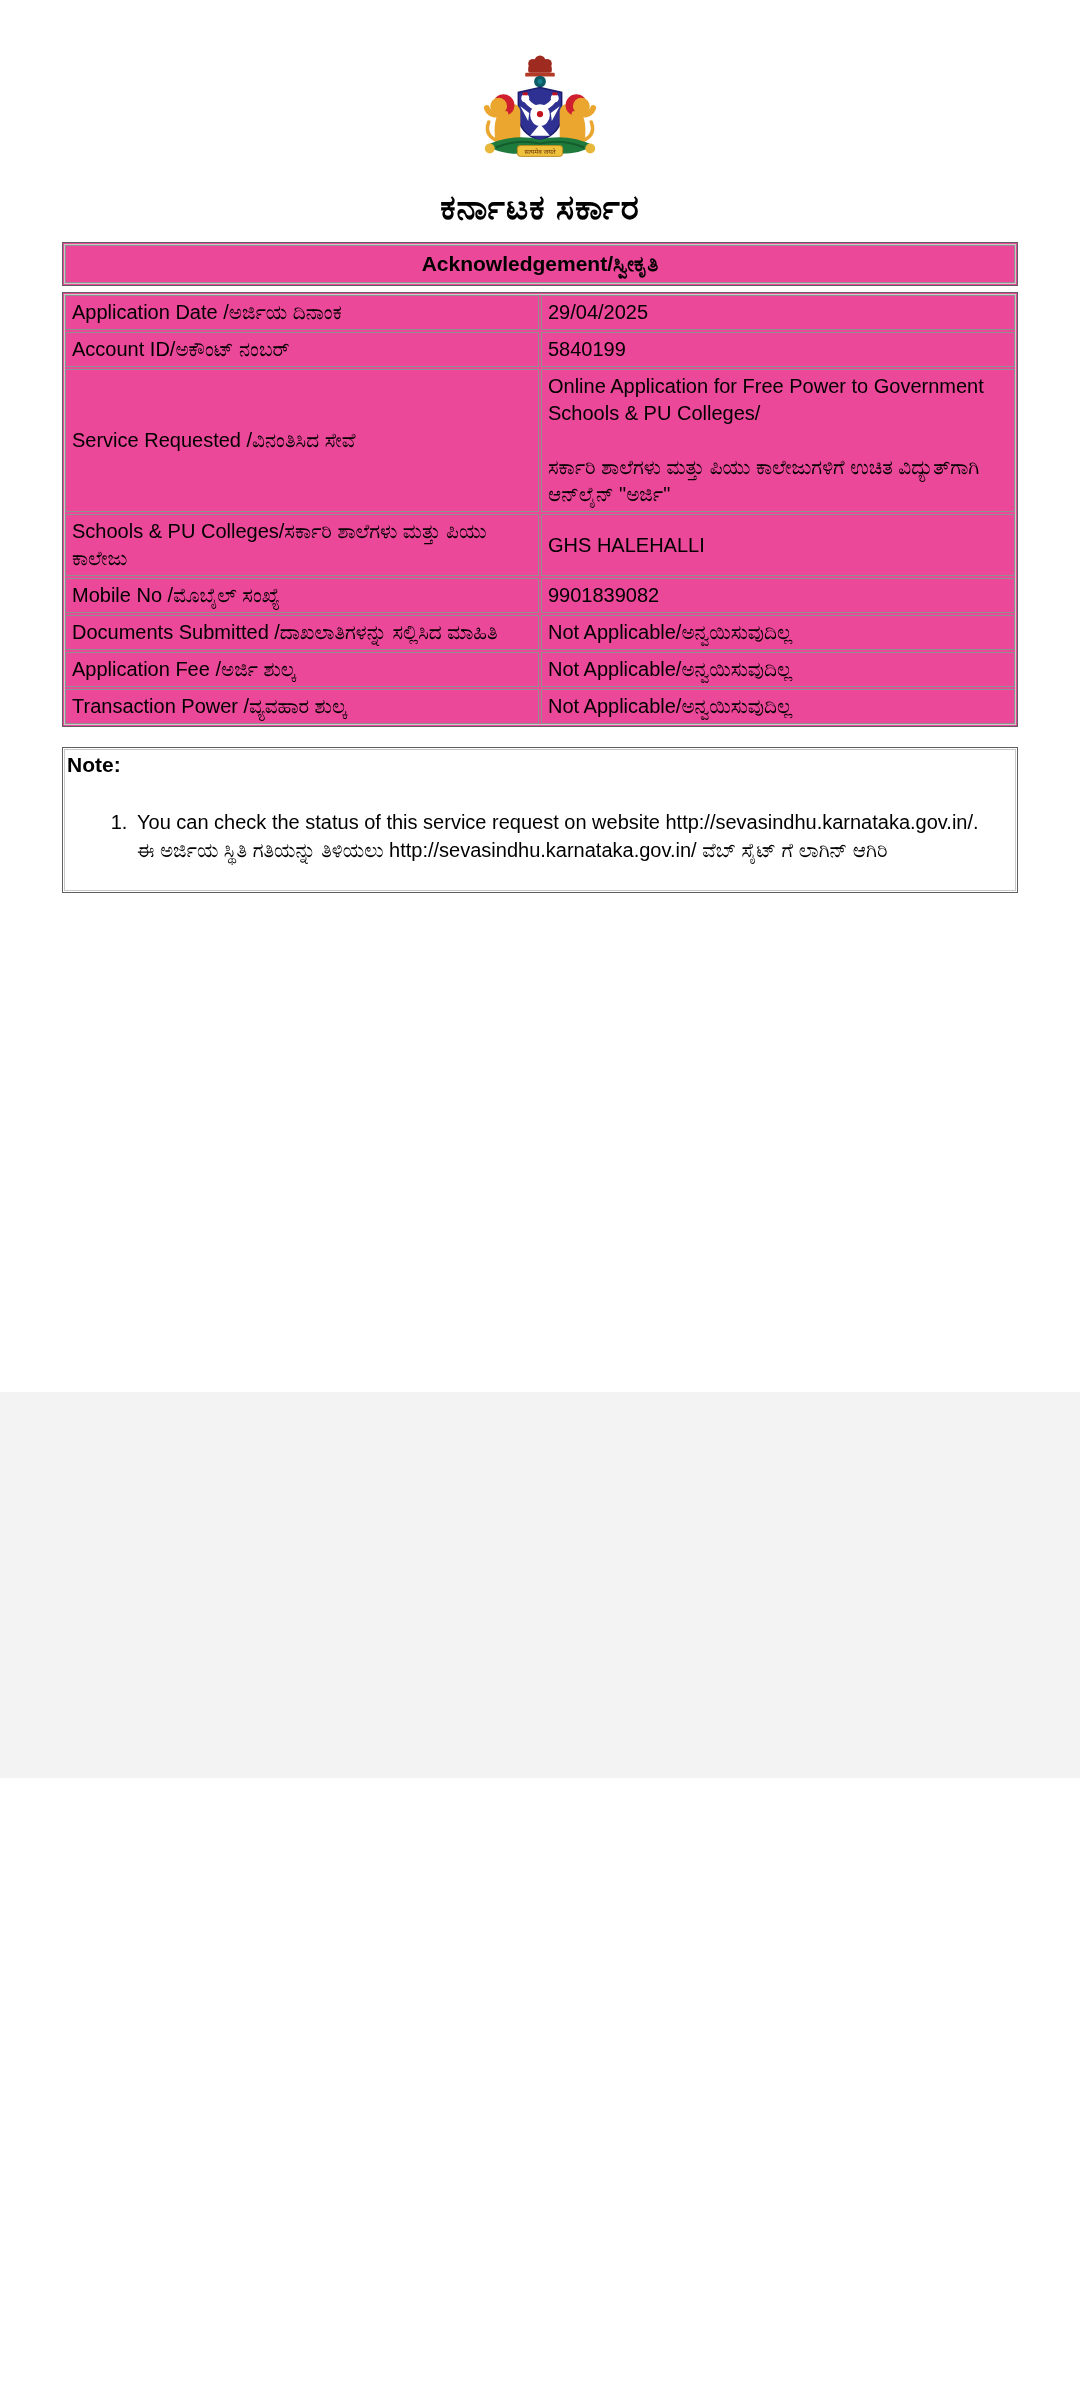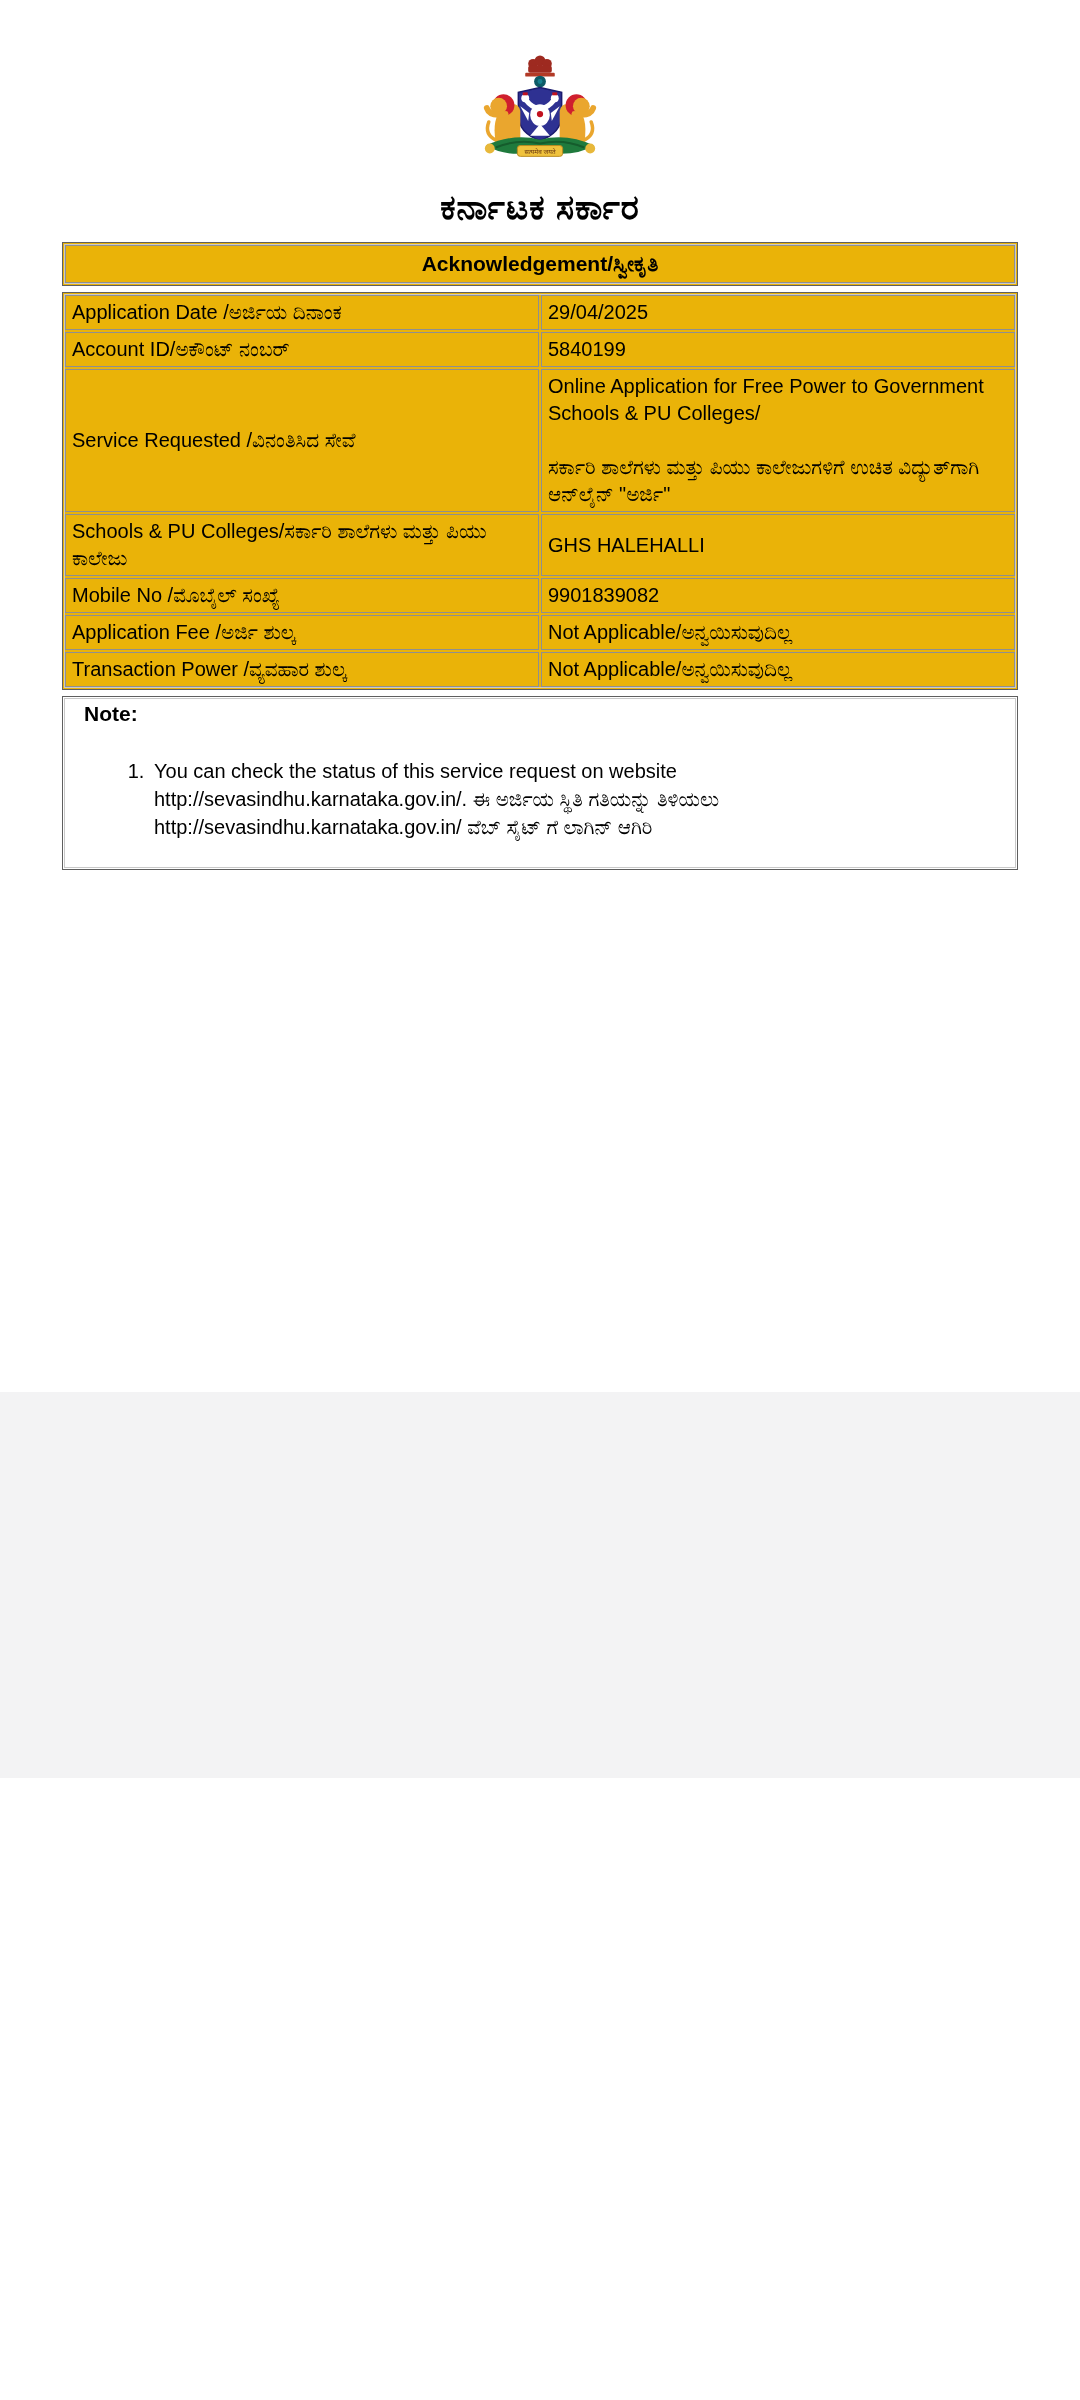--- a/index.html
+++ b/index.html
@@ -40,21 +40,21 @@
     width: 956px;
     margin: 14px auto 0 auto;
   }
   table.box {
     width: 100%;
     border-collapse: separate;
     border-spacing: 2px;
     border: 1px solid #5f5f5f;
     outline: 1px solid #c9c9c9;
     outline-offset: -3px;
-    background: #eab308;
+    background: #ec4899;
     font-size: 20px;
   }
   table.box td, table.box th {
     border: 1px solid #8f8f8f;
     padding: 3px 6px;
     vertical-align: middle;
     text-align: left;
     font-weight: normal;
     white-space: pre-line;
     line-height: 1.35;
@@ -62,26 +62,26 @@
   table.box th.ack-header {
     text-align: center;
     font-weight: bold;
     font-size: 21px;
     padding: 4px 6px;
   }
   .mt { margin-top: 6px; }
   td.label-cell { width: 50%; }
   td.value-cell { width: 50%; }
   .note-box {
-    margin-top: 6px;
+    margin-top: 20px;
     border: 1px solid #5f5f5f;
     outline: 1px solid #c9c9c9;
     outline-offset: -3px;
     background: #ffffff;
-    padding: 2px 6px 28px 21px;
+    padding: 2px 6px 28px 4px;
     font-size: 20px;
     line-height: 1.4;
   }
   .note-label { font-weight: bold; font-size: 21px; }
   .note-box ol {
     margin: 28px 18px 0 32px;
     padding-left: 34px;
   }
   .note-box li { padding-left: 4px; }
   .filler {
@@ -207,20 +207,24 @@
   </tr>
             <tr>
     <td class="label-cell">Schools &amp; PU Colleges/ಸರ್ಕಾರಿ ಶಾಲೆಗಳು ಮತ್ತು ಪಿಯು ಕಾಲೇಜು</td>
     <td class="value-cell">GHS HALEHALLI</td>
   </tr>
             <tr>
     <td class="label-cell">Mobile No /ಮೊಬೈಲ್ ಸಂಖ್ಯೆ</td>
     <td class="value-cell">9901839082</td>
   </tr>
             <tr>
+    <td class="label-cell">Documents Submitted /ದಾಖಲಾತಿಗಳನ್ನು ಸಲ್ಲಿಸಿದ ಮಾಹಿತಿ</td>
+    <td class="value-cell">Not Applicable/ಅನ್ವಯಿಸುವುದಿಲ್ಲ</td>
+  </tr>
+            <tr>
     <td class="label-cell">Application Fee /ಅರ್ಜಿ ಶುಲ್ಕ</td>
     <td class="value-cell">Not Applicable/ಅನ್ವಯಿಸುವುದಿಲ್ಲ</td>
   </tr>
             <tr>
     <td class="label-cell">Transaction Power /ವ್ಯವಹಾರ ಶುಲ್ಕ</td>
     <td class="value-cell">Not Applicable/ಅನ್ವಯಿಸುವುದಿಲ್ಲ</td>
   </tr>
           </tbody>
       </table>
 

